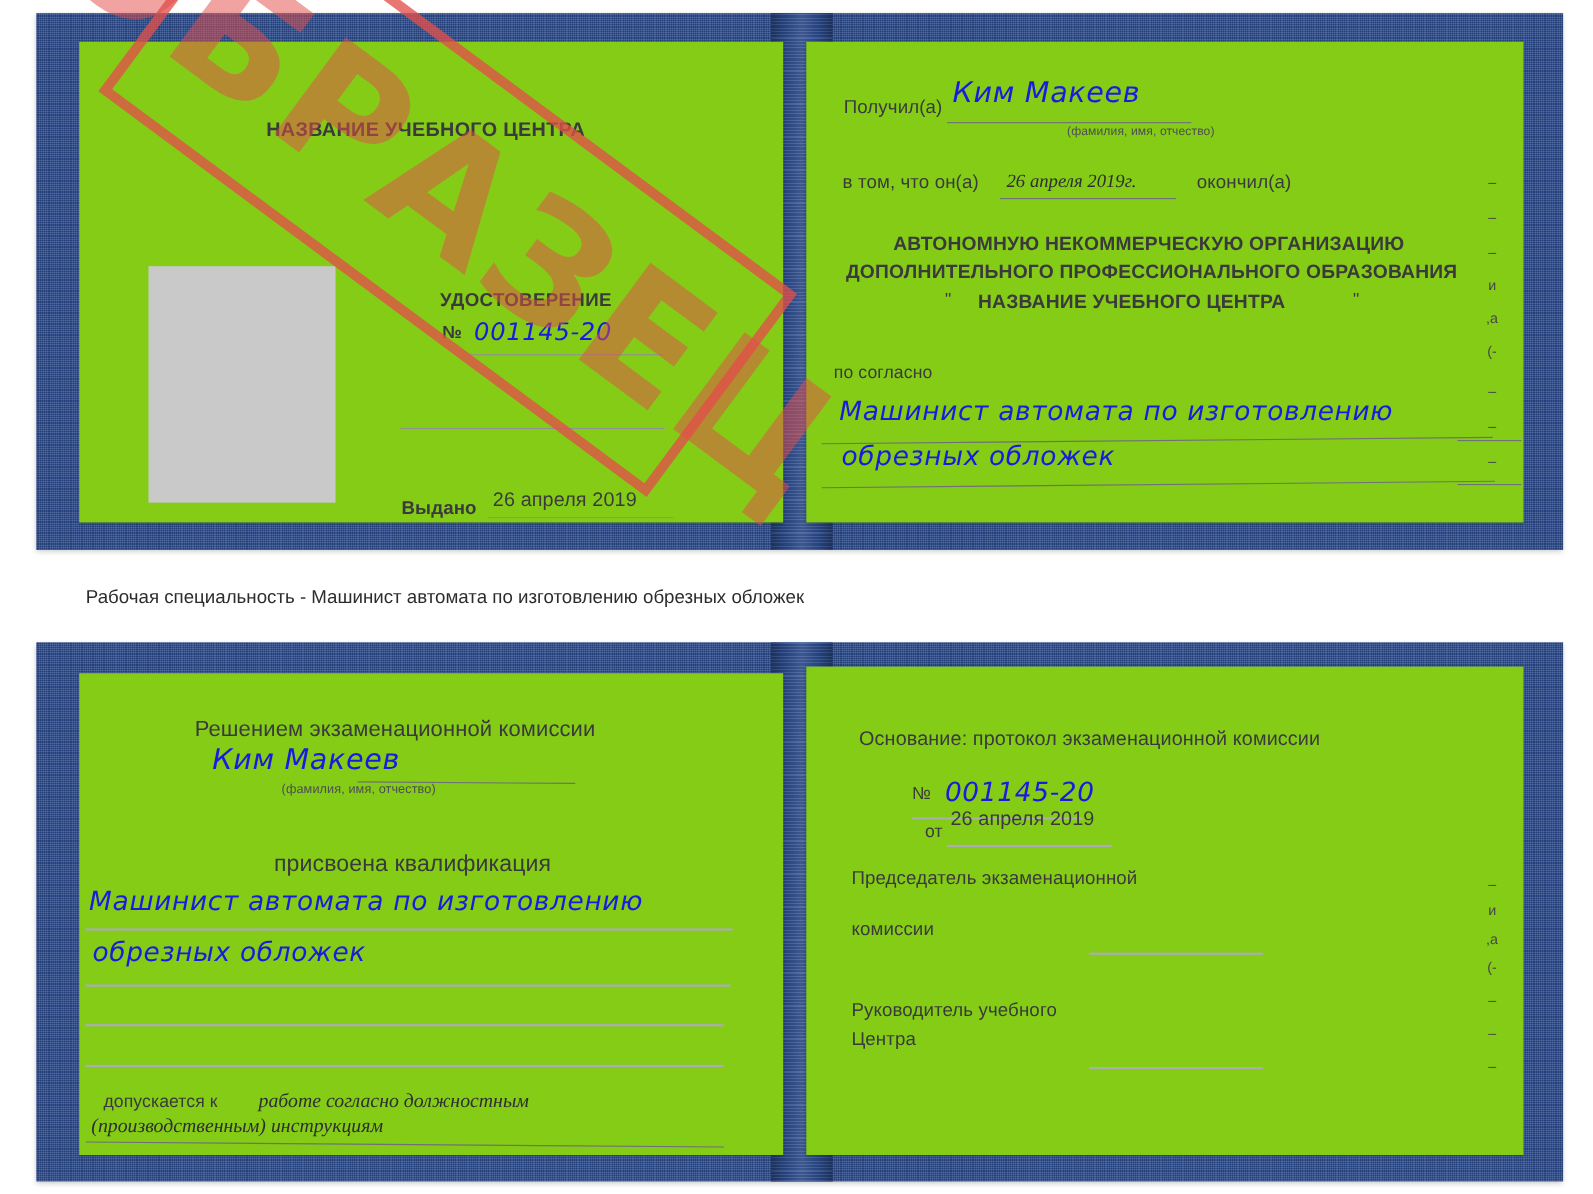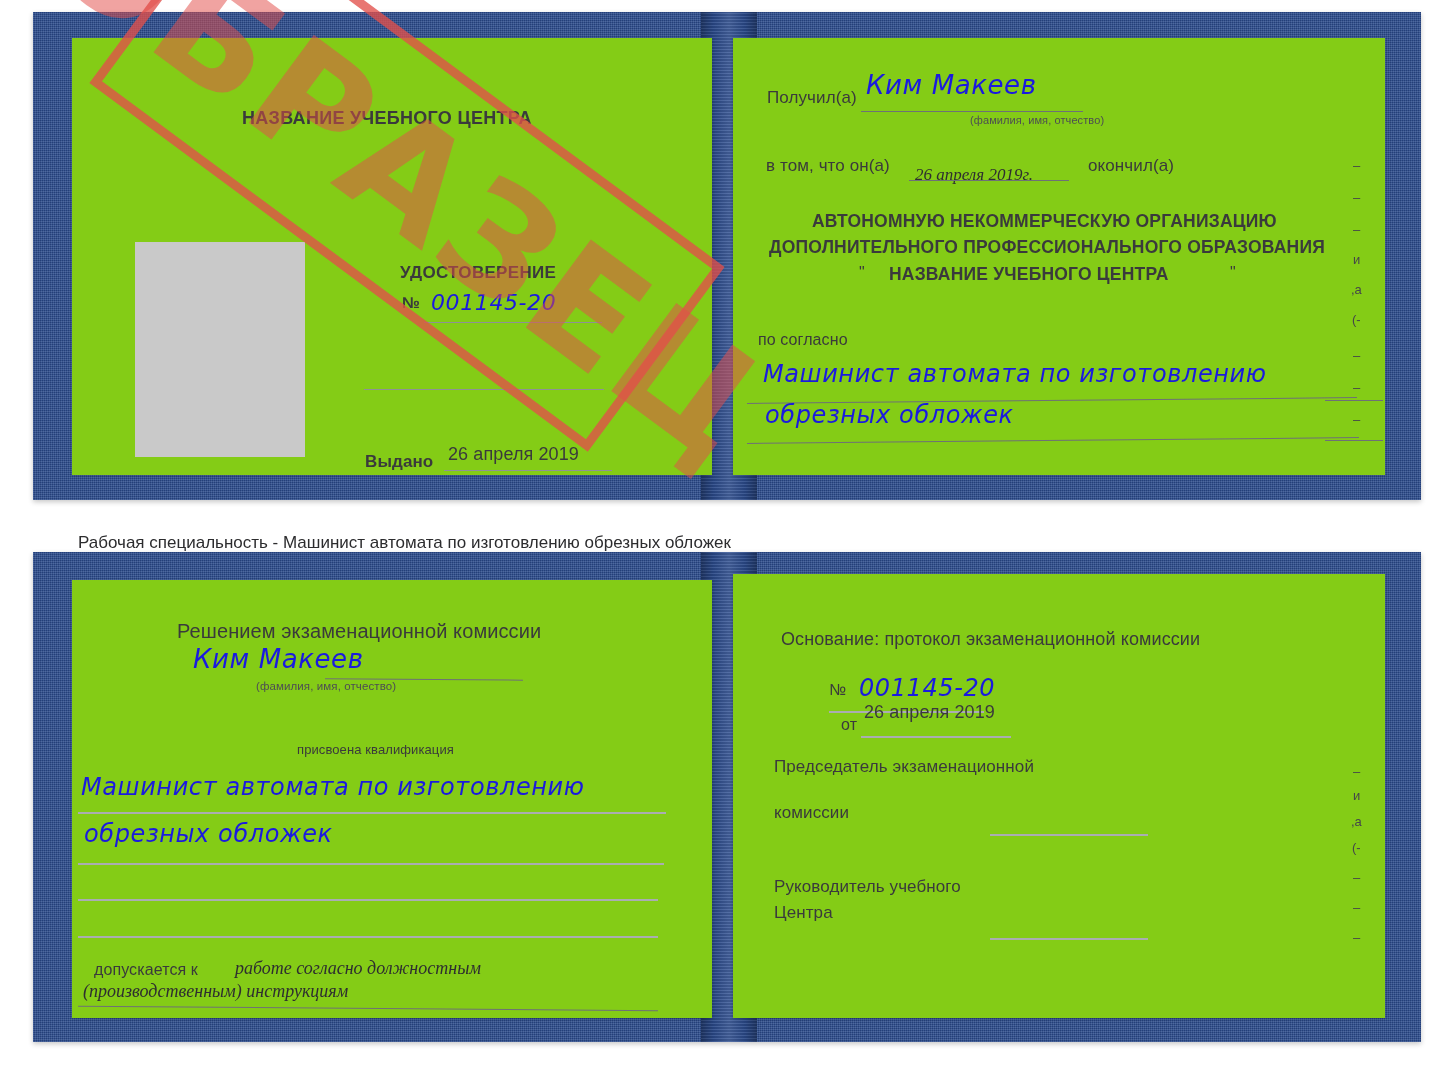--- a/index.html
+++ b/index.html
@@ -173,21 +173,21 @@
 
   <div class="page" style="left:700px; top:26px; width:652px; height:437px;">
     <div class="page-inner">
 
       <div class="t" style="left:34px; top:50px; font-size:17px;">Получил(а)</div>
       <div class="hand" style="left:133px; top:32px; font-size:26px;">Ким Макеев</div>
       <div class="rule dark" style="left:128px; top:73px; width:222px;"></div>
       <div class="t" style="left:237px; top:76px; font-size:11px; color:#4d4e52;">(фамилия, имя, отчество)</div>
 
       <div class="t" style="left:33px; top:118px; font-size:17px;">в том, что он(а)</div>
-      <div class="typed-italic" style="left:182px; top:127px; font-size:17px;">26 апреля 2019г.</div>
+      <div class="typed-italic" style="left:182px; top:117px; font-size:17px;">26 апреля 2019г.</div>
       <div class="rule dark" style="left:176px; top:142px; width:160px;"></div>
       <div class="t" style="left:355px; top:118px; font-size:17px;">окончил(а)</div>
 
       <div class="t t-bold" style="left:79px; top:173px; font-size:17.5px; letter-spacing:.2px;">АВТОНОМНУЮ НЕКОММЕРЧЕСКУЮ ОРГАНИЗАЦИЮ</div>
       <div class="t t-bold" style="left:36px; top:199px; font-size:17.5px; letter-spacing:.2px;">ДОПОЛНИТЕЛЬНОГО ПРОФЕССИОНАЛЬНОГО ОБРАЗОВАНИЯ</div>
       <div class="t" style="left:126px; top:226px; font-size:16px;">"</div>
       <div class="t t-bold" style="left:156px; top:226px; font-size:17.5px; letter-spacing:.2px;">НАЗВАНИЕ УЧЕБНОГО ЦЕНТРА</div>
       <div class="t" style="left:497px; top:226px; font-size:16px;">"</div>
 
       <div class="t" style="left:25px; top:293px; font-size:16px;">по согласно</div>
@@ -214,35 +214,35 @@
   </div>
 </div>
 
 <div class="stamp" style="left:97px; top:60px; width:620px; height:230px; transform:rotate(36.5deg);">
   <div class="stamp-frame"></div>
   <div class="stamp-text">ОБРАЗЕЦ</div>
 </div>
 
 <div class="caption" style="left:78px; top:533px;">Рабочая специальность - Машинист автомата по изготовлению обрезных обложек</div>
 
-<div class="book" style="left:33px; top:552px; width:1388px; height:490px;padding-left:43px;">
+<div class="book" style="left:33px; top:584px; width:1388px; height:490px;padding-left:43px;">
 
   <div class="book-cover"></div>
   <div class="spine" style="left:668px; width:56px; top:0; bottom:0;"></div>
 
   <div class="page" style="left:39px; top:28px; width:640px; height:438px;">
     <div class="page-inner">
 
       <div class="t" style="left:105px; top:40px; font-size:20px;">Решением экзаменационной комиссии</div>
 
       <div class="hand" style="left:121px; top:64px; font-size:26px;">Ким Макеев</div>
       <div class="rule dark" style="left:253px; top:99px; width:198px; transform:rotate(0.4deg);"></div>
       <div class="t" style="left:184px; top:100px; font-size:11.5px; color:#4d4e52;">(фамилия, имя, отчество)</div>
 
-      <div class="t" style="left:177px; top:162px; font-size:13px;margin-left:48px;">присвоена квалификация</div>
+      <div class="t" style="left:177px; top:162px; font-size:21px;">присвоена квалификация</div>
 
       <div class="hand" style="left:9px; top:193px; font-size:24px;">Машинист автомата по изготовлению</div>
       <div class="rule" style="left:6px; top:232px; width:588px; height:2px; background:#aaadb2;"></div>
 
       <div class="hand" style="left:12px; top:240px; font-size:24px;">обрезных обложек</div>
       <div class="rule" style="left:6px; top:283px; width:586px; height:2px; background:#aaadb2;"></div>
 
       <div class="rule" style="left:6px; top:319px; width:580px; height:2px; background:#aaadb2;"></div>
       <div class="rule" style="left:6px; top:356px; width:580px; height:2px; background:#aaadb2;"></div>
 

